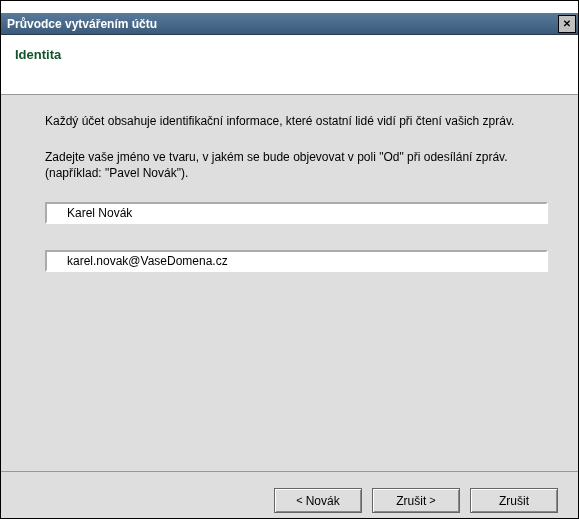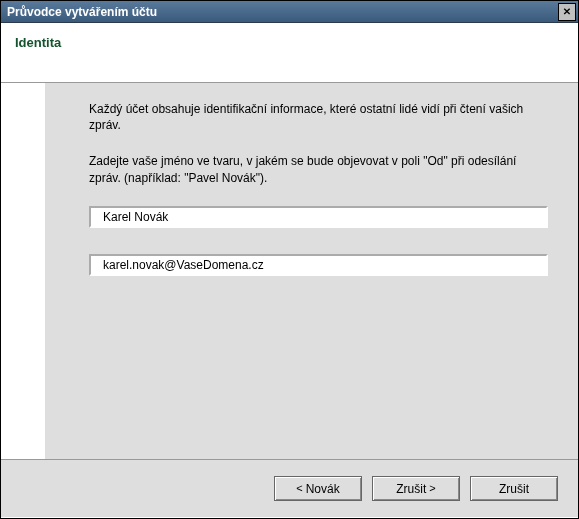--- a/index.html
+++ b/index.html
@@ -19,20 +19,21 @@
     color: #fff;
     height: 22px;
     line-height: 22px;
     padding-left: 6px;
     font-weight: bold;
     font-size: 12px;
     display: flex;
     justify-content: space-between;
     align-items: center;
     border-bottom: 1px solid #2a3a4c;
+    margin-top: 12px;
   }
   .close-btn {
     width: 18px;
     height: 18px;
     background: #c0c0c0;
     border: 1px solid #000;
     display: flex;
     align-items: center;
     justify-content: center;
     margin-right: 2px;
@@ -51,21 +52,20 @@
   .header-title {
     font-weight: bold;
     font-size: 13px;
     color: #14532d;
   }
   .content {
     background: #dddedd;
     padding: 18px 30px 18px 44px;
     height: 376px;
     color: #000;
-    margin-left: 44px;
   }
   .content p {
     margin: 0 0 20px 0;
     line-height: 1.35;
   }
   .field-row {
     display: flex;
     align-items: center;
     margin-bottom: 26px;
   }
@@ -75,21 +75,21 @@
   .field-label .ul {
     text-decoration: underline;
   }
   .field-input {
     flex: 1;
     height: 22px;
     border: 2px inset #fff;
     background: #fff;
     font-family: Arial, Helvetica, sans-serif;
     font-size: 12px;
-    padding: 0 12px;
+    padding: 0 20px;
     outline: none;
   }
   .footer {
     background: #dddedd;
     border-top: 1px solid #999;
     height: 58px;
     display: flex;
     justify-content: flex-end;
     align-items: center;
     padding-right: 20px;

